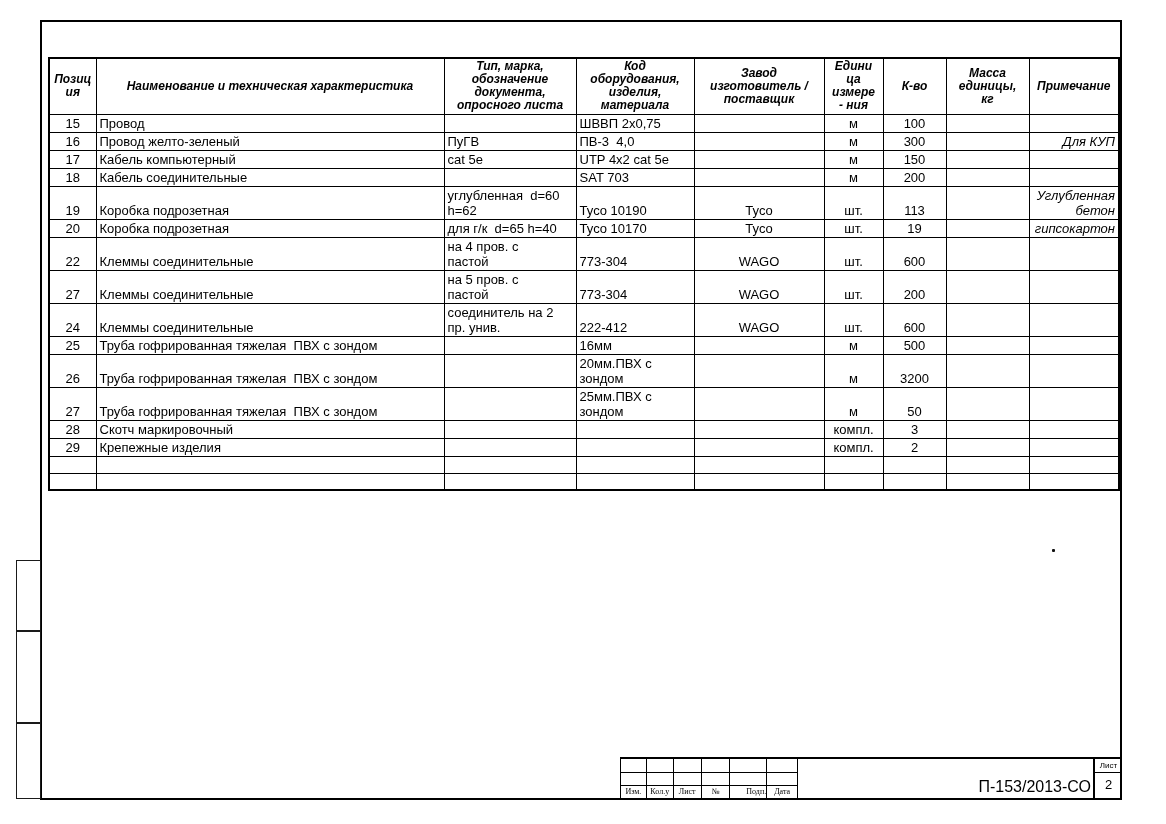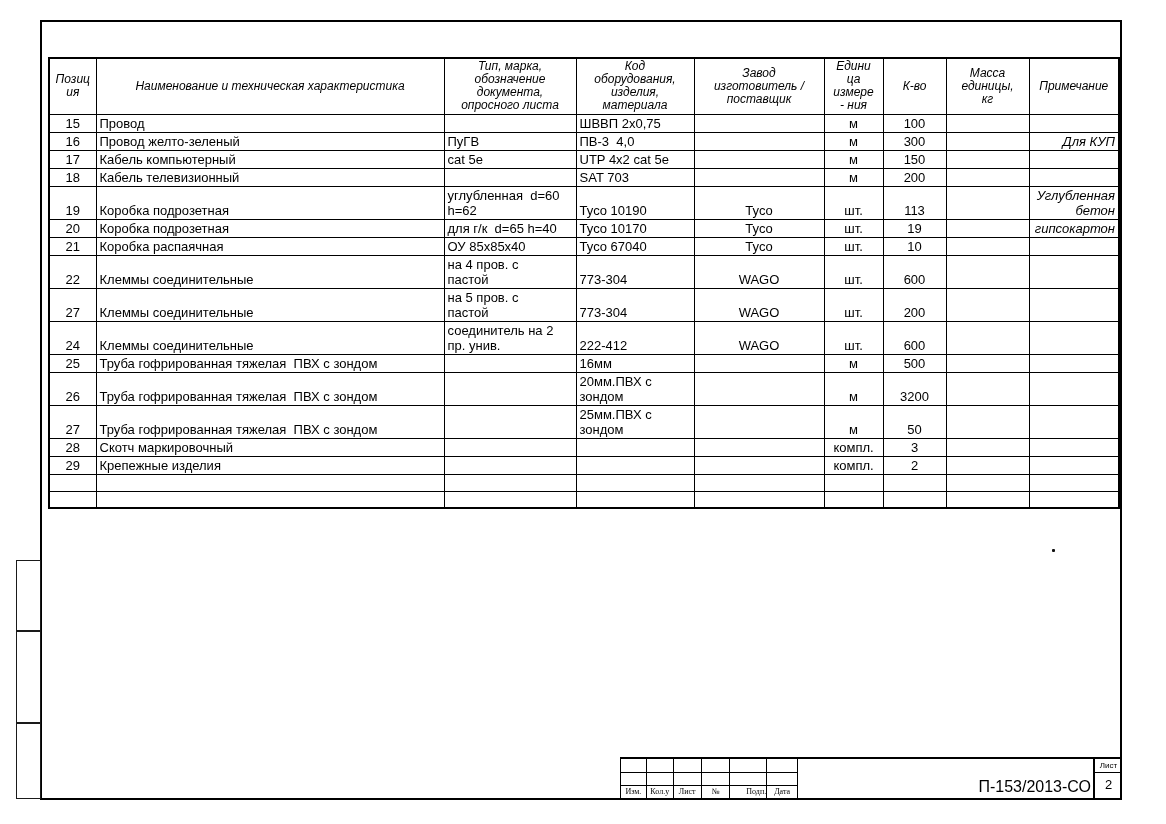--- a/index.html
+++ b/index.html
@@ -16,21 +16,21 @@
   .side-divider{position:absolute;left:16px;width:25px;height:0;border-top:2px solid #1a1a1a;}
   .side-divider.d1{top:630px;}
   .side-divider.d2{top:722px;}
 
   
   table.spec{position:absolute;left:48px;top:57px;width:1070px;
              border-collapse:collapse;table-layout:fixed;
              border:2px solid #000;}
   table.spec th,table.spec td{border:1px solid #000;box-sizing:border-box;
              white-space:pre-wrap;overflow:hidden;padding:1px 3px;}
-  table.spec th{font-weight:normal;font-style:italic;font-size:12px;line-height:13px;
+  table.spec th{font-weight:bold;font-style:italic;font-size:12px;line-height:13px;
              text-align:center;vertical-align:middle;height:56px;padding:1px 2px;}
   table.spec td{font-size:13px;line-height:15px;vertical-align:bottom;height:17px;}
   td.c-pos,td.c-unit,td.c-qty,td.c-vendor{text-align:center;}
   td.c-name,td.c-type,td.c-code,td.c-mass{text-align:left;}
   td.c-note{font-style:italic;font-size:11px;line-height:13px;text-align:right;}
 
   
   .titleblock{position:absolute;left:620px;top:757px;width:502px;height:42px;
               border-top:2px solid #000;box-sizing:border-box;}
   .revgrid{position:absolute;left:0;top:0;width:178px;height:40px;
@@ -131,21 +131,21 @@
           <td class="c-type">cat 5e</td>
           <td class="c-code">UTP 4x2 cat 5e</td>
           <td class="c-vendor"></td>
           <td class="c-unit">м</td>
           <td class="c-qty">150</td>
           <td class="c-mass"></td>
           <td class="c-note"></td>
         </tr>
         <tr>
           <td class="c-pos">18</td>
-          <td class="c-name">Кабель телевизионный</td>
+          <td class="c-name">Кабель соединительные</td>
           <td class="c-type"></td>
           <td class="c-code">SAT 703</td>
           <td class="c-vendor"></td>
           <td class="c-unit">м</td>
           <td class="c-qty">200</td>
           <td class="c-mass"></td>
           <td class="c-note"></td>
         </tr>
         <tr>
           <td class="c-pos">19</td>
@@ -163,31 +163,20 @@
         <tr>
           <td class="c-pos">20</td>
           <td class="c-name">Коробка подрозетная</td>
           <td class="c-type">для г/к  d=65 h=40</td>
           <td class="c-code">Tyco 10170</td>
           <td class="c-vendor">Tyco</td>
           <td class="c-unit">шт.</td>
           <td class="c-qty">19</td>
           <td class="c-mass"></td>
           <td class="c-note">гипсокартон</td>
-        </tr>
-        <tr>
-          <td class="c-pos">21</td>
-          <td class="c-name">Коробка распаячная</td>
-          <td class="c-type">ОУ 85х85х40</td>
-          <td class="c-code">Tyco 67040</td>
-          <td class="c-vendor">Tyco</td>
-          <td class="c-unit">шт.</td>
-          <td class="c-qty">10</td>
-          <td class="c-mass"></td>
-          <td class="c-note"></td>
         </tr>
         <tr>
           <td class="c-pos">22</td>
           <td class="c-name">Клеммы соединительные</td>
           <td class="c-type">на 4 пров. с
 пастой</td>
           <td class="c-code">773-304</td>
           <td class="c-vendor">WAGO</td>
           <td class="c-unit">шт.</td>
           <td class="c-qty">600</td>

